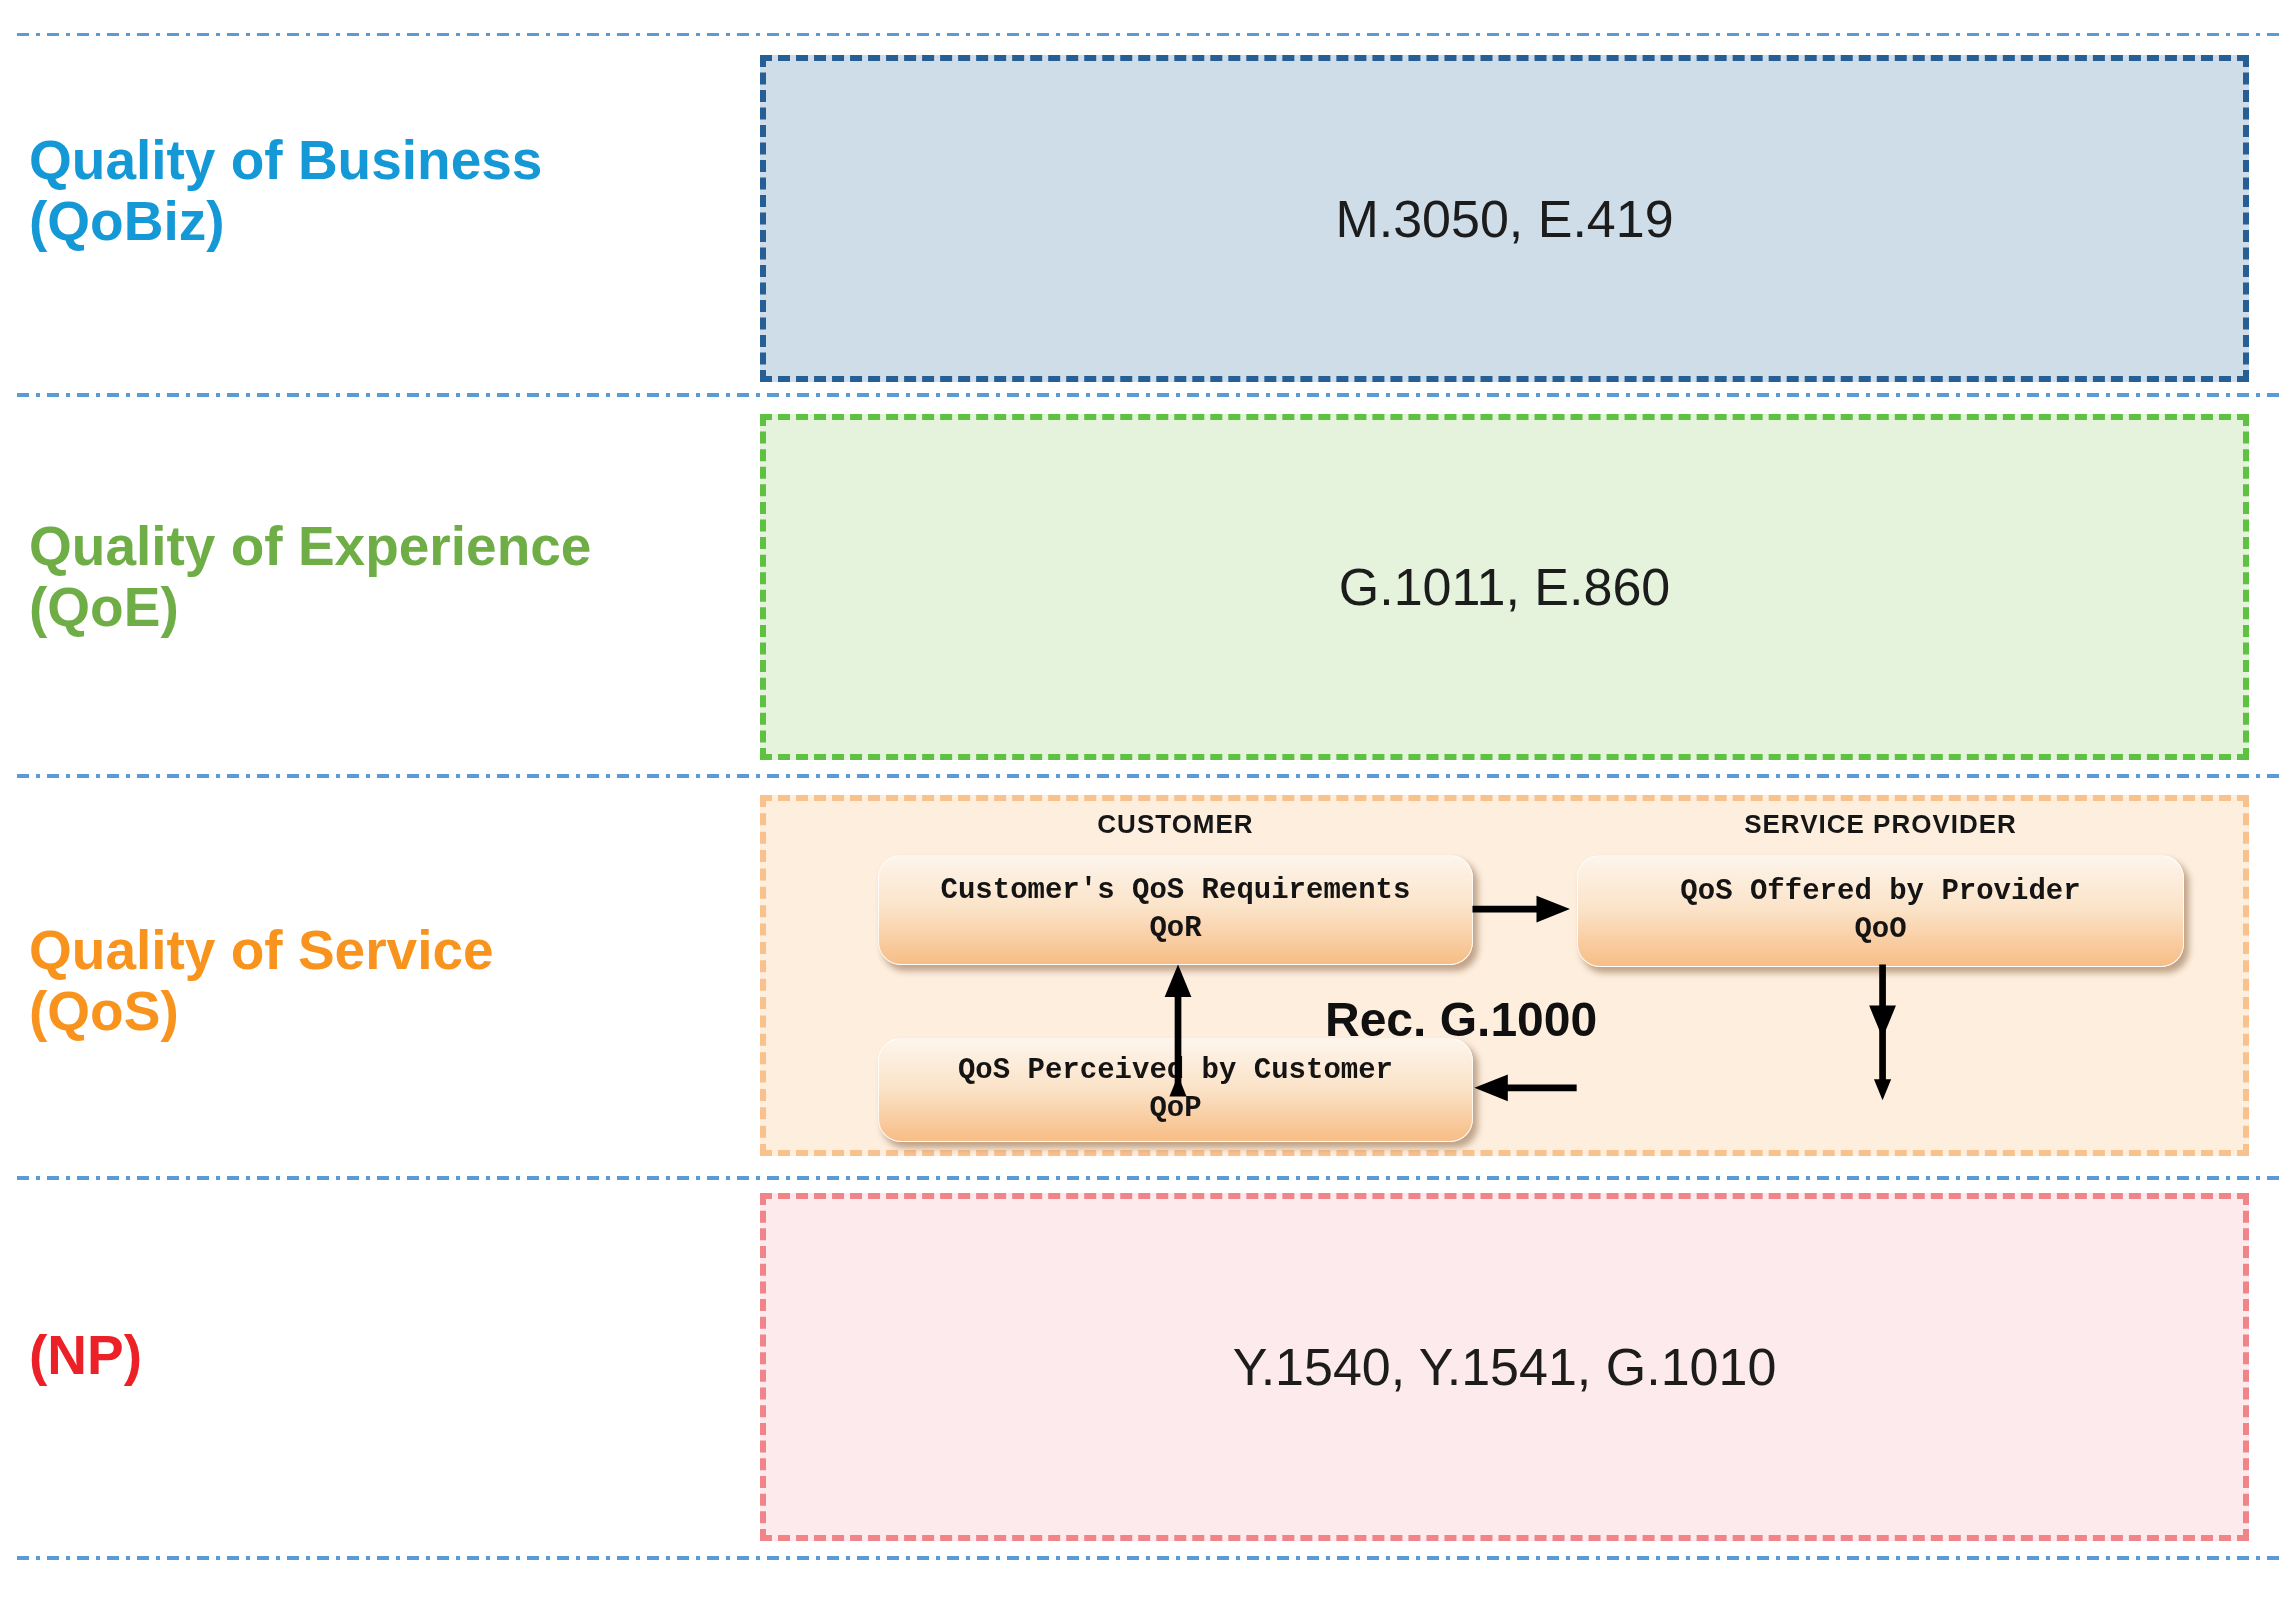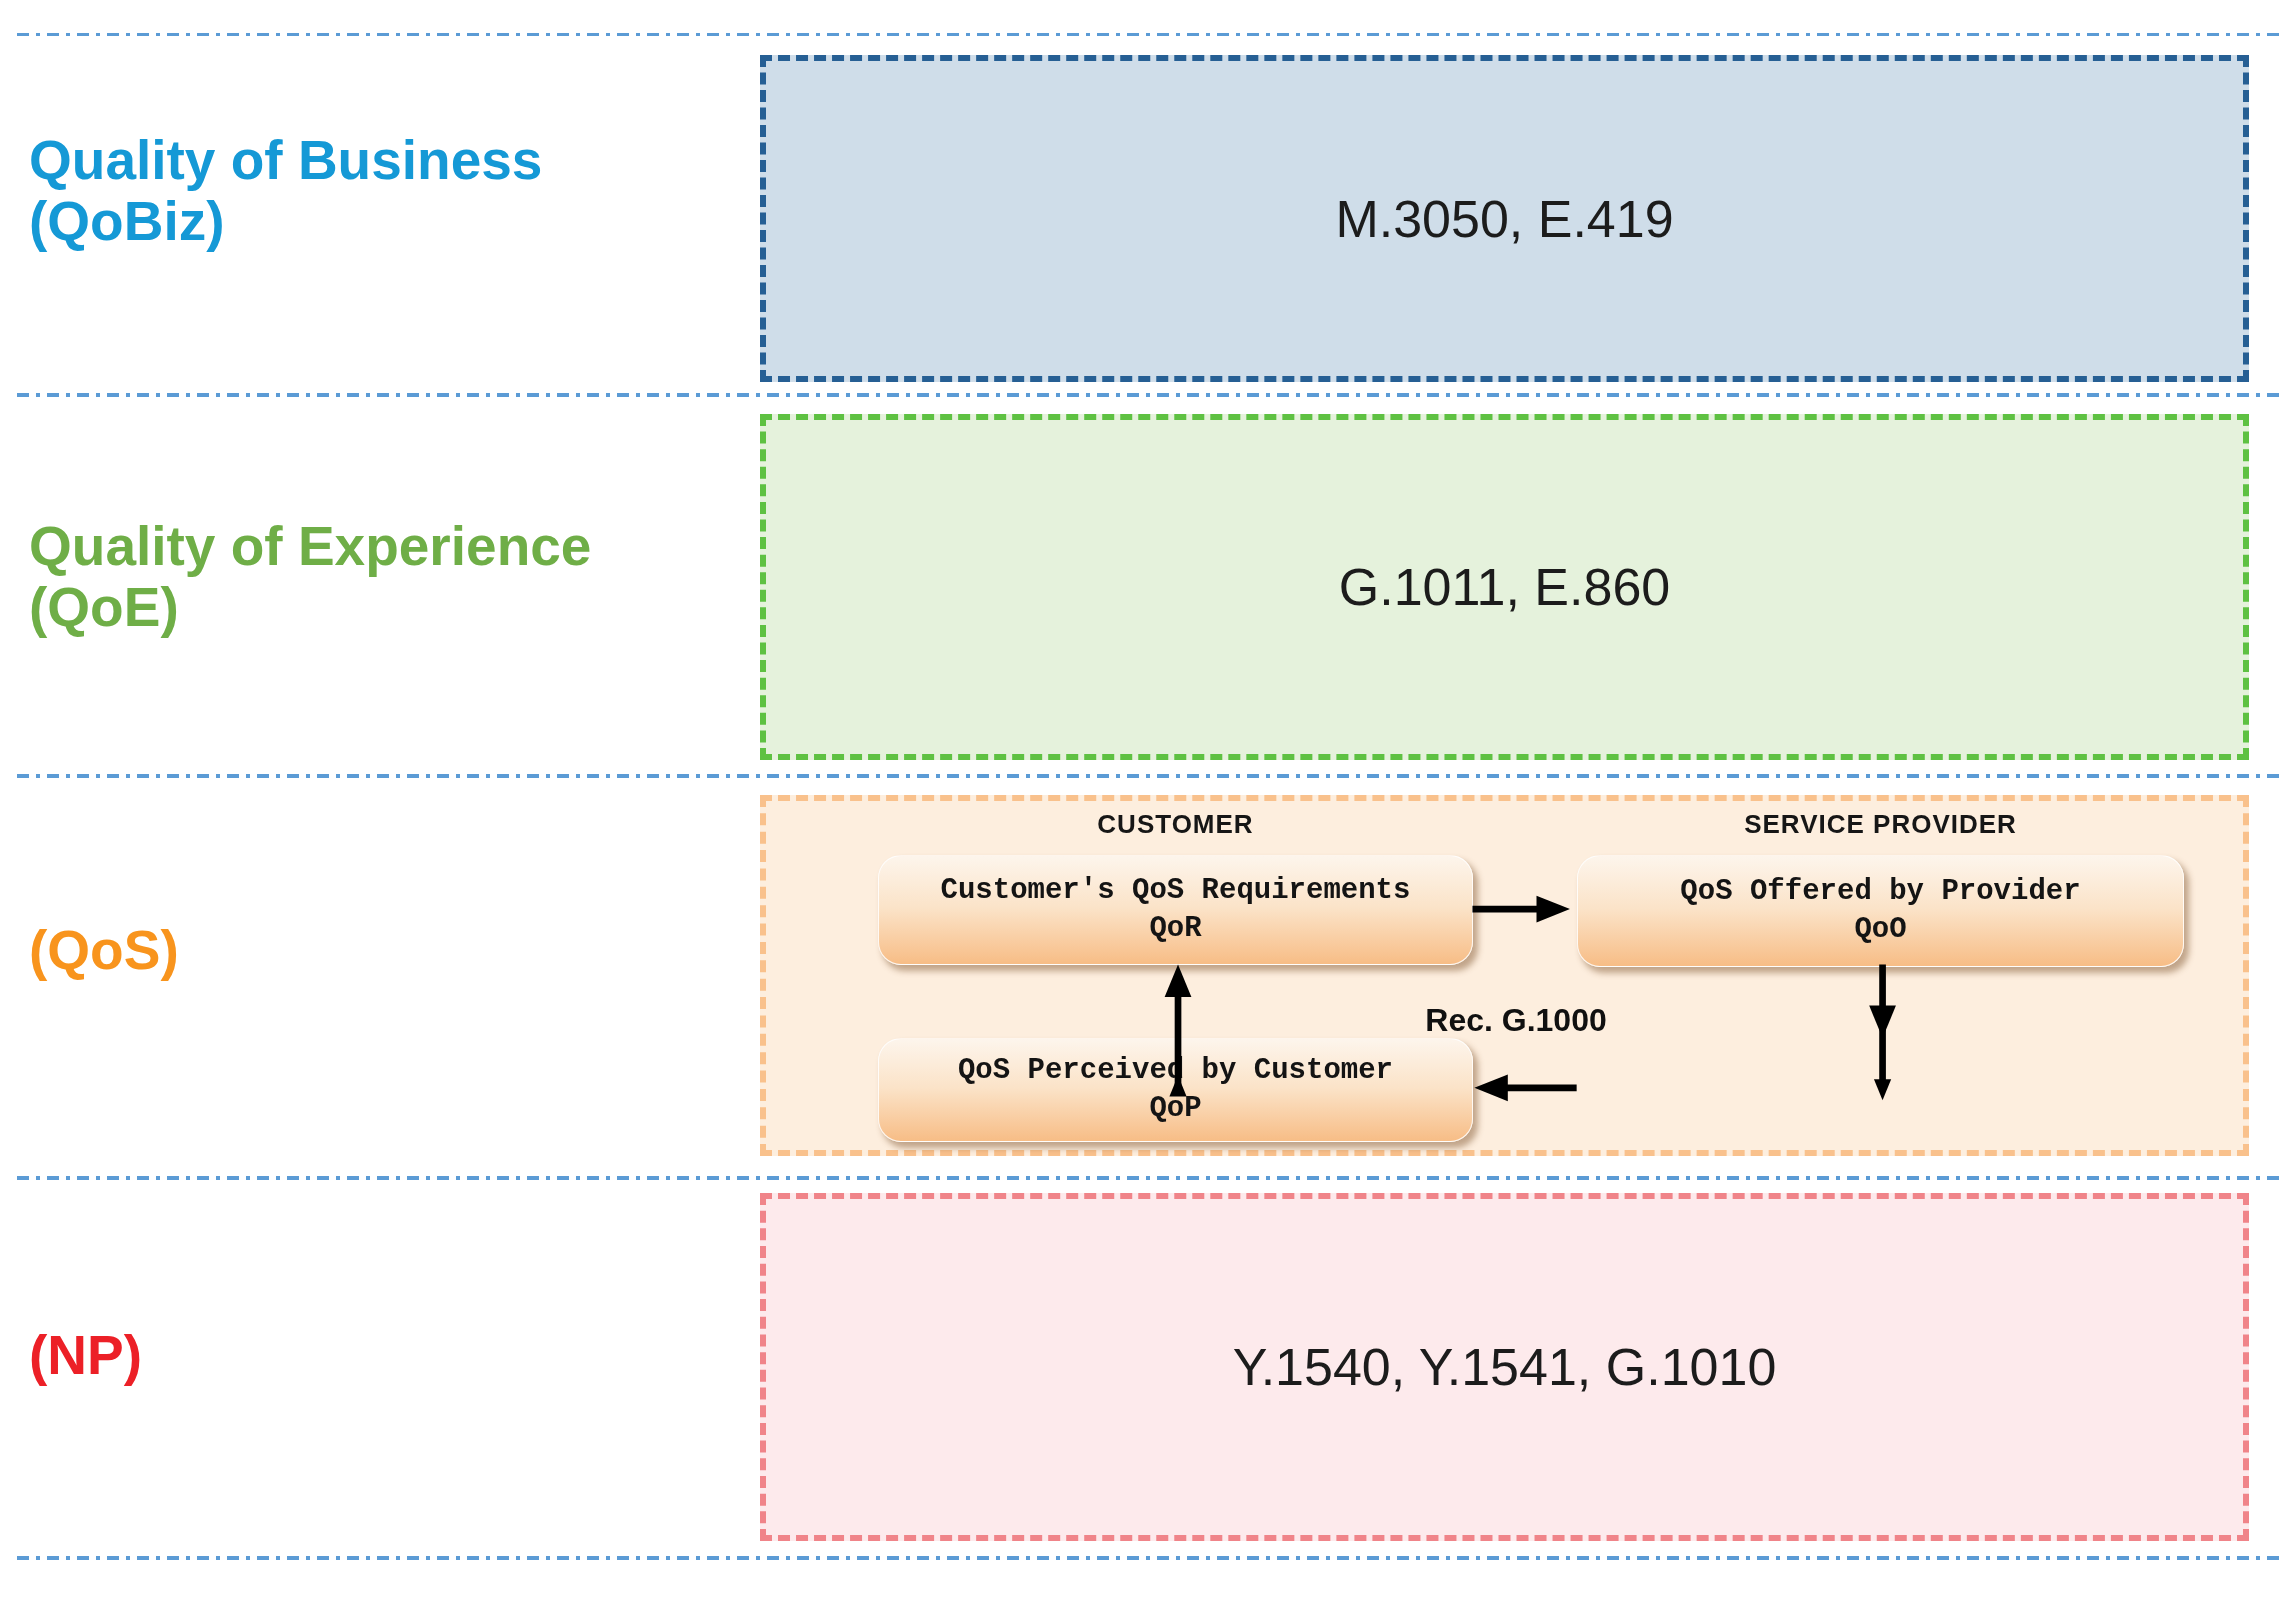--- a/index.html
+++ b/index.html
@@ -53,22 +53,22 @@
     box-shadow:4.8px 5.7px 6.7px rgba(120,75,35,.45);
     display:flex;flex-direction:column;align-items:center;justify-content:center;font-family:Liberation Mono, monospace;
   }
   .n-qor{left:112px;top:54px;width:595px;height:110px}
   .n-qoo{left:811px;top:54px;width:607px;height:112px}
   .n-qop{left:112px;top:237px;width:595px;height:104px}
   .n-qosd{left:811px;top:237px;width:607px;height:104px}
   .qnode-line{font-size:29px;font-weight:700;color:#141414;line-height:38px;text-align:center;white-space:nowrap}
 
   .rec-label{
-    position:absolute;left:559px;top:198px;width:382px;text-align:center;
-    font-size:32px;font-weight:700;color:#101010;line-height:42px;white-space:nowrap;
+    position:absolute;left:559px;top:198px;width:382px;text-align:left;
+    font-size:48px;font-weight:700;color:#101010;line-height:42px;white-space:nowrap;
   }
   .arrows{position:absolute;left:0;top:0;pointer-events:none}
 </style>
 </head>
 <body>
 
 <div class="canvas">
 
   <div class="divider d1"></div>
   <div class="divider d2"></div>
@@ -78,20 +78,21 @@
 
   <div class="band-label lab-qobiz">
     <div>Quality of Business</div>
     <div>(QoBiz)</div>
   </div>
   <div class="band-label lab-qoe">
     <div>Quality of Experience</div>
     <div>(QoE)</div>
   </div>
   <div class="band-label lab-qos">
+    <div>Quality of Service</div>
     <div>(QoS)</div>
   </div>
   <div class="band-label lab-np">
     <div>(NP)</div>
   </div>
 
   <div class="band-box box-qobiz">
     <span class="standards">M.3050, E.419</span>
   </div>
 

